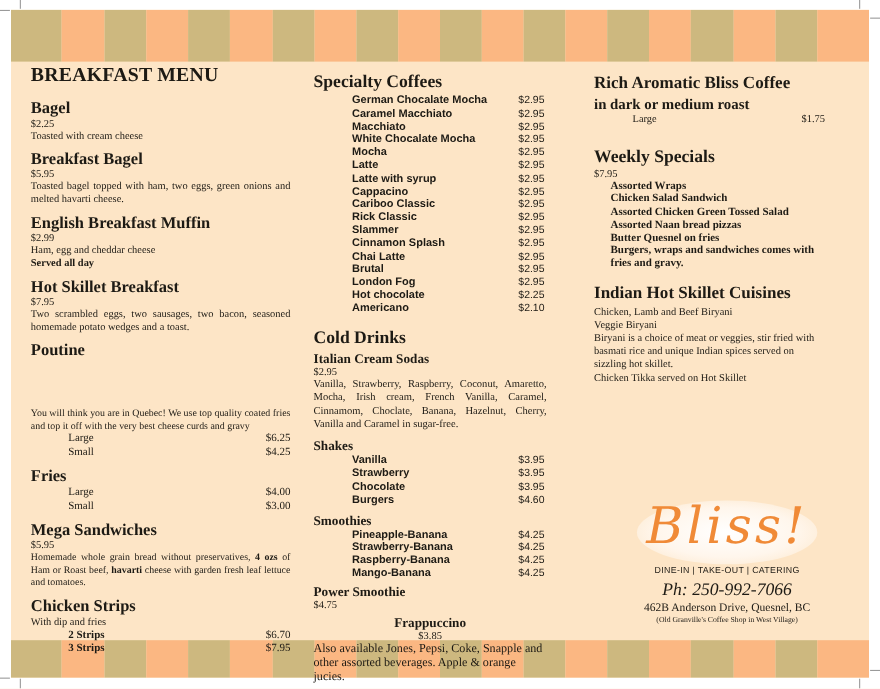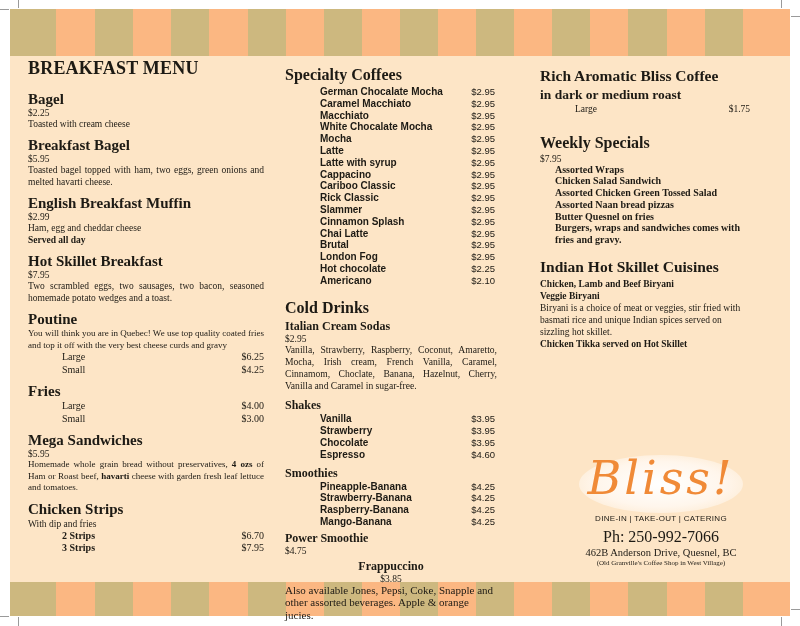--- a/index.html
+++ b/index.html
@@ -31,27 +31,27 @@
 
   .h2 { font-family: "Liberation Serif", serif; font-weight: bold; font-size: 16px; margin-bottom: 2px; }
   .coffee { display: flex; justify-content: space-between; font-family: Liberation Sans, sans-serif; font-weight: bold; font-size: 10px; line-height: 11.8px; padding-left: 35px; padding-right: 2px; }
   .coffee .p { font-weight: normal; font-size: 9.5px; }
   .h3 { font-family: "Liberation Serif", serif; font-weight: bold; font-size: 12px; }
   .soda-desc { font-family: "Liberation Serif", serif; font-size: 9.6px; line-height: 12.2px; text-align: justify; }
   .small-note { font-family: "Liberation Serif", serif; font-size: 11px; line-height: 12.5px; }
 
   .special { font-family: "Liberation Serif", serif; font-weight: bold; font-size: 10px; line-height: 11.8px; padding-left: 15px; }
   .indian-line { font-family: "Liberation Serif", serif; font-size: 9.5px; line-height: 12px; }
-  .indian-line.b { font-weight: bold; }
+  .indian-line.b { font-weight: normal; }
 
   .logo-wrap { position: absolute; left: 568px; top: 455px; width: 186px; }
   .logo-oval { position: relative; margin: 0 auto; width: 164px; height: 58px; border-radius: 50%; background: radial-gradient(ellipse at center, #ffffff 0%, #fff6ec 55%, rgba(253,229,198,0) 100%); }
   .logo-text { position: absolute; left: 0; right: 0; top: -4px; text-align: center; font-family: "DejaVu Serif", serif; font-size: 46px; color: #f08a37; letter-spacing: 3px; font-style: italic; }
   .tagline { text-align: center; font-family: "Liberation Sans", sans-serif; font-size: 8px; letter-spacing: 0.3px; margin-top: 1px; }
-  .phone { text-align: center; font-family: "Liberation Serif", serif; font-size: 16px; margin-top: 5px; }
+  .phone { text-align: center; font-family: "Liberation Serif", serif; font-size: 16px; margin-top: 5px; font-style: italic; }
   .address { text-align: center; font-family: "Liberation Serif", serif; font-size: 10.5px; margin-top: 1px; }
   .addr-note { text-align: center; font-family: "Liberation Serif", serif; font-size: 7px; margin-top: 1px; }
 </style>
 </head>
 <body>
 
 <div class="crop" style="left:0;top:9px;width:9px;height:1px;"></div>
 <div class="crop" style="left:18px;top:0;width:1px;height:8px;"></div>
 <div class="crop" style="left:0;top:616px;width:9px;height:1px;"></div>
 <div class="crop" style="left:18px;top:617px;width:1px;height:9px;"></div>
@@ -140,21 +140,21 @@
         <span class="iname">Hot Skillet Breakfast</span>
         <span class="price">$7.95</span>
       </div>
     <div class="desc">Two scrambled eggs, two sausages, two bacon, seasoned homemade potato wedges and a toast.</div>
   </div>
 
   <div class="item">
     <div class="row">
         <span class="iname">Poutine</span>
       </div>
-    <div class="desc" style="font-size:9px;line-height:11.5px;">You will think you are in Quebec! We use top quality coated fries and top it off with the very best cheese curds and gravy</div>
+    <div class="desc" style="font-size:9px;line-height:11.5px;margin-top:42px;">You will think you are in Quebec! We use top quality coated fries and top it off with the very best cheese curds and gravy</div>
     <div class="sub">
         <span>Large</span>
         <span>$6.25</span>
       </div>
     <div class="sub">
         <span>Small</span>
         <span>$4.25</span>
       </div>
   </div>
 
@@ -284,21 +284,21 @@
       </div>
       <div class="coffee">
         <span>Strawberry</span>
         <span class="p">$3.95</span>
       </div>
       <div class="coffee">
         <span>Chocolate</span>
         <span class="p">$3.95</span>
       </div>
       <div class="coffee">
-        <span>Espresso</span>
+        <span>Burgers</span>
         <span class="p">$4.60</span>
       </div>
     </div>
 
   <div class="h3" style="margin-top:5px;">Smoothies</div>
   <div id="smoothie-list">
       <div class="coffee">
         <span>Pineapple-Banana</span>
         <span class="p">$4.25</span>
       </div>

